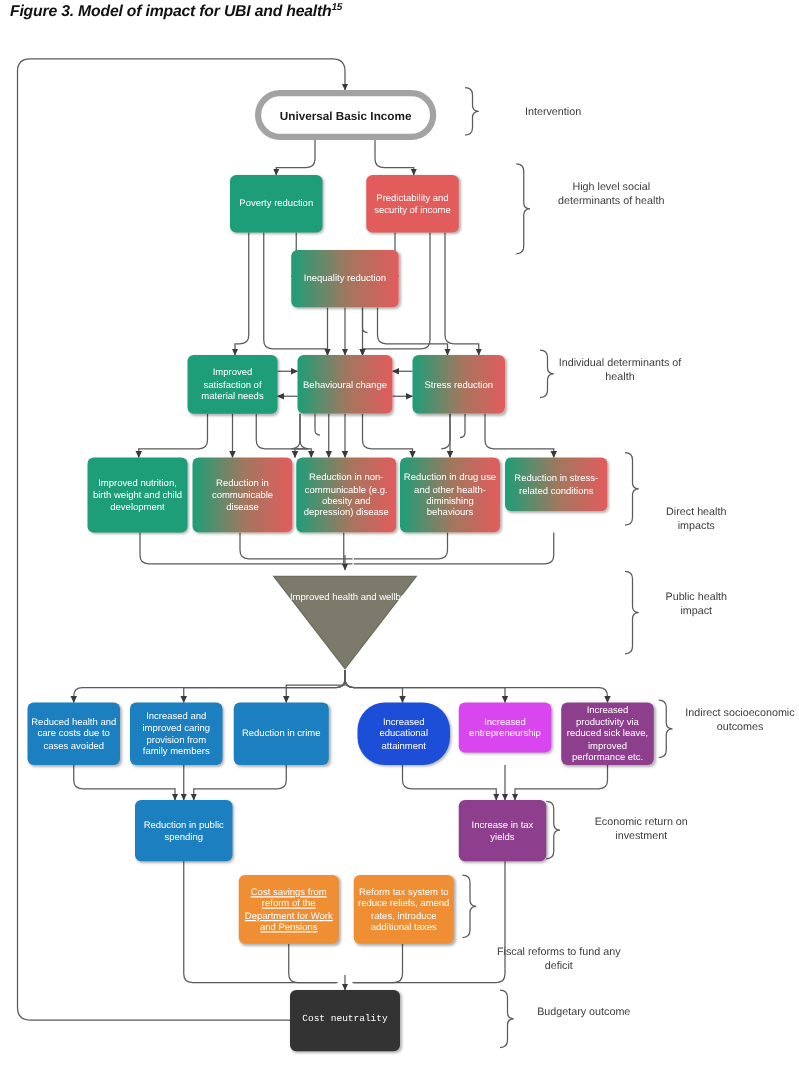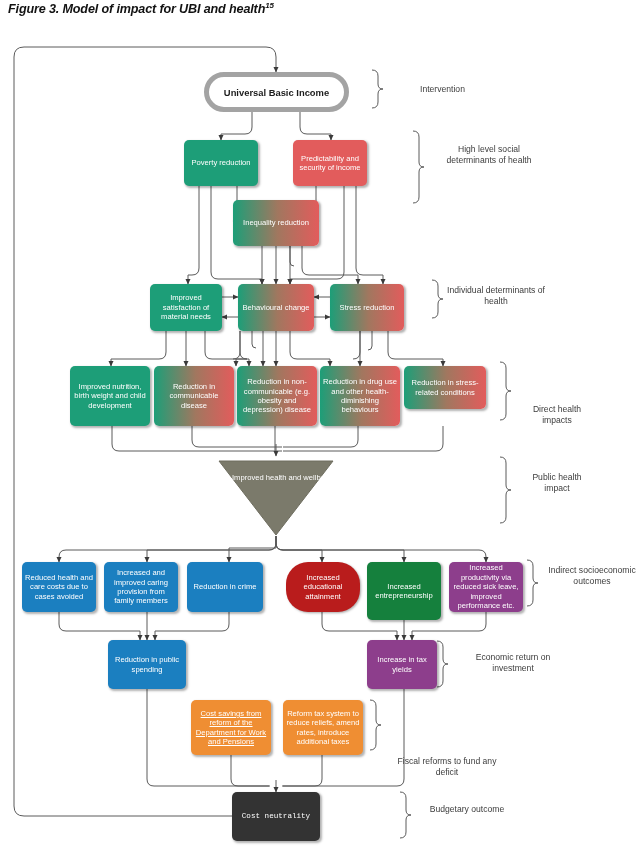--- a/index.html
+++ b/index.html
@@ -228,25 +228,25 @@
   </div>
 
   <div class="node" style="left:104px;top:562px;width:74px;height:50px;background:#1b7fc0;">
     <span>Increased and improved caring provision from family members</span>
   </div>
 
   <div class="node" style="left:187px;top:562px;width:76px;height:50px;background:#1b7fc0;">
     <span>Reduction in crime</span>
   </div>
 
-  <div class="node" style="left:286px;top:562px;width:74px;height:50px;background:#b91c1c;border-radius:22px;">
+  <div class="node" style="left:286px;top:562px;width:74px;height:50px;background:#1d4ed8;border-radius:22px;">
     <span>Increased educational attainment</span>
   </div>
 
-  <div class="node" style="left:367px;top:562px;width:74px;height:58px;background:#15803d;">
+  <div class="node" style="left:367px;top:562px;width:74px;height:40px;background:#d946ef;">
     <span>Increased entrepreneurship</span>
   </div>
 
   <div class="node" style="left:449px;top:562px;width:74px;height:50px;background:#8d3e8c;">
     <span>Increased productivity via reduced sick leave, improved performance etc.</span>
   </div>
 
   <div class="node" style="left:108px;top:640px;width:78px;height:49px;background:#1b7fc0;">
     <span>Reduction in public spending</span>
   </div>

